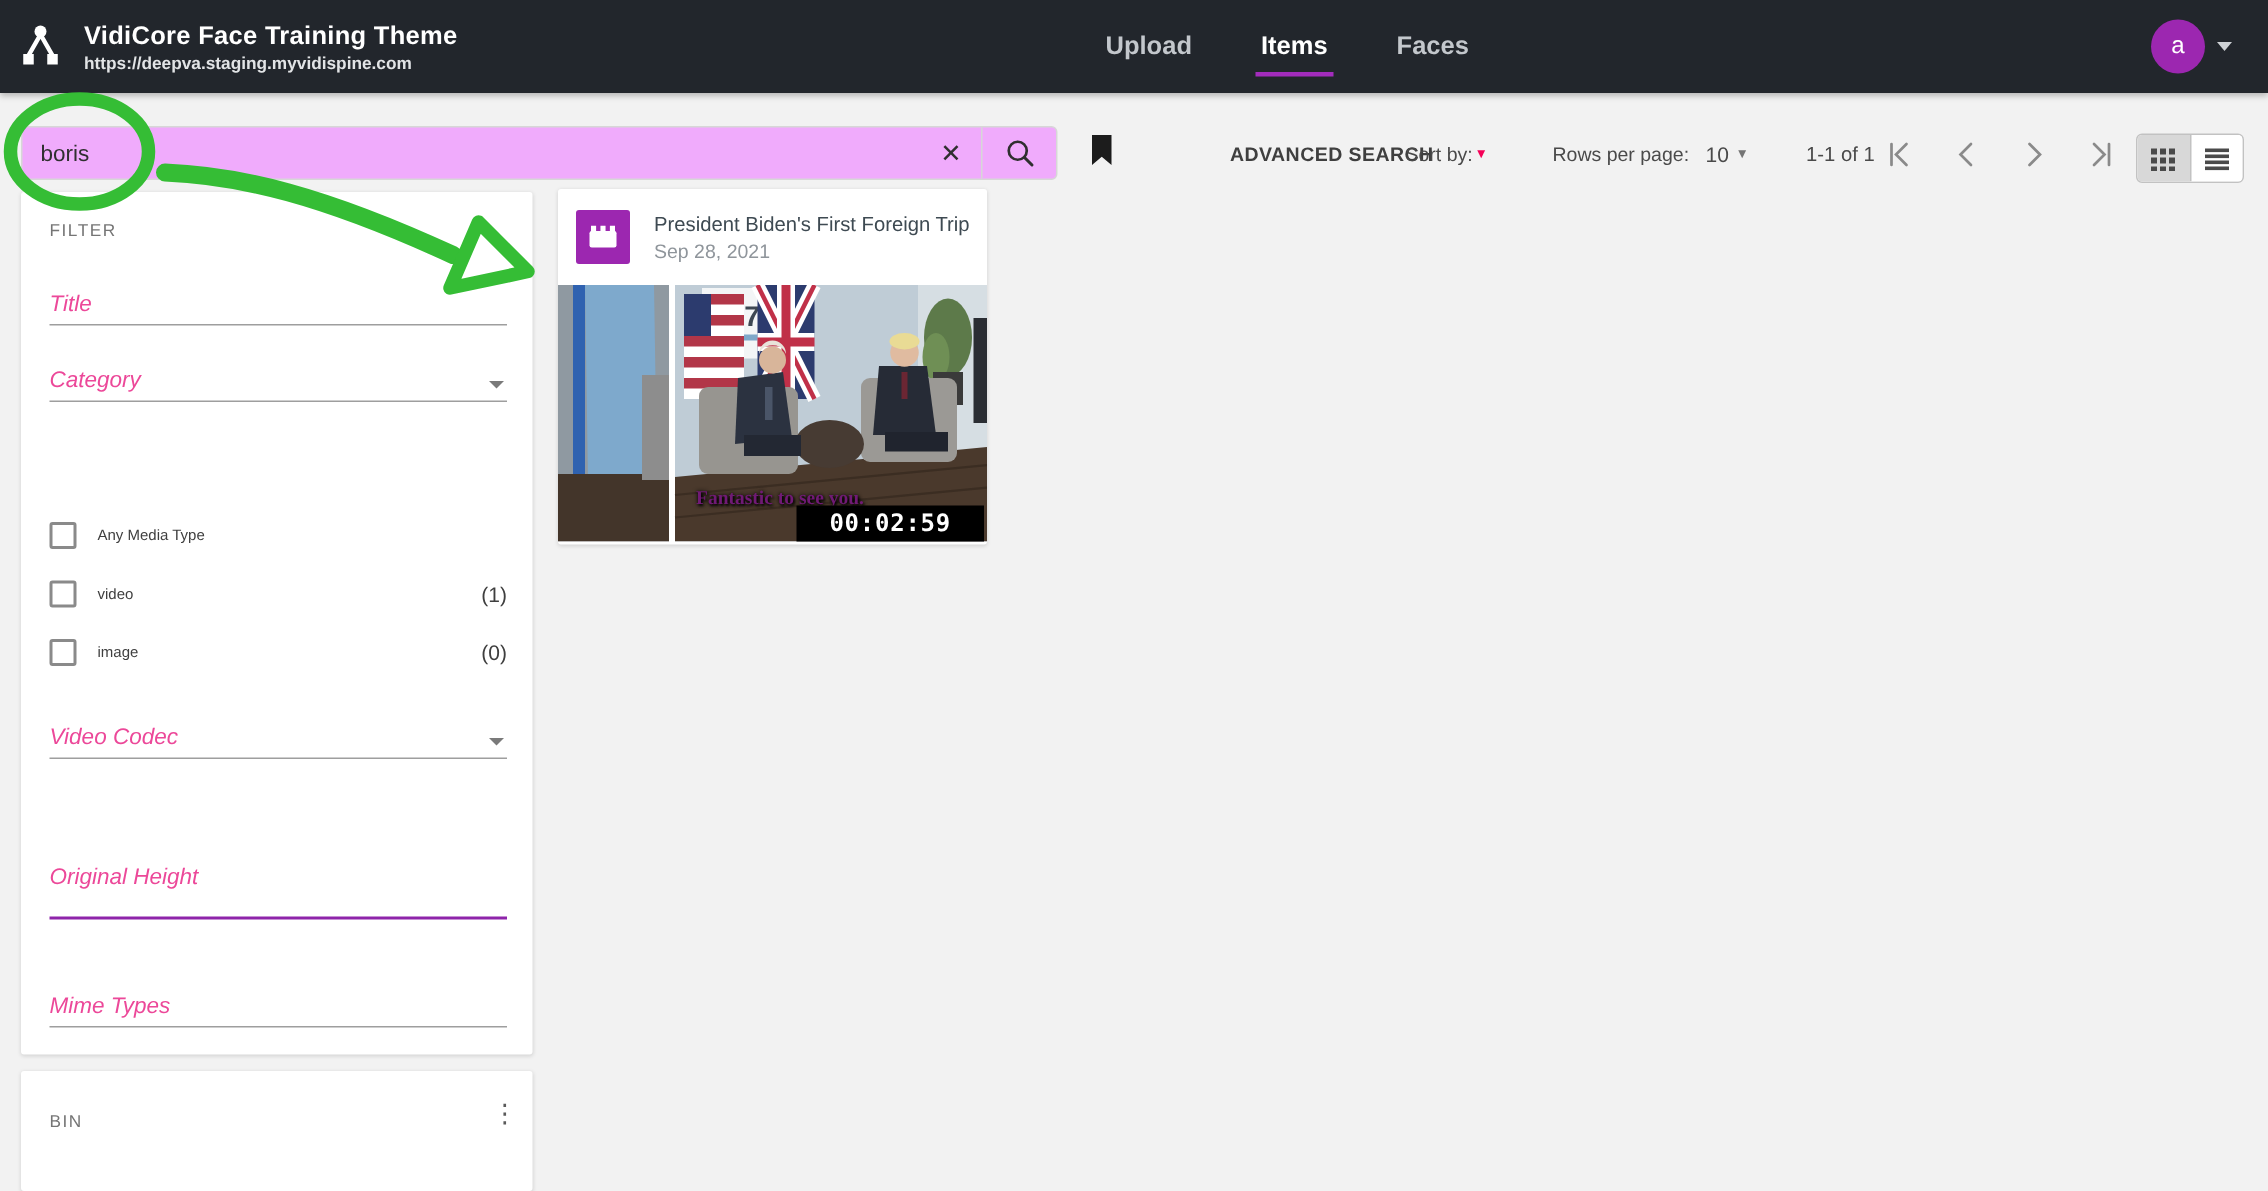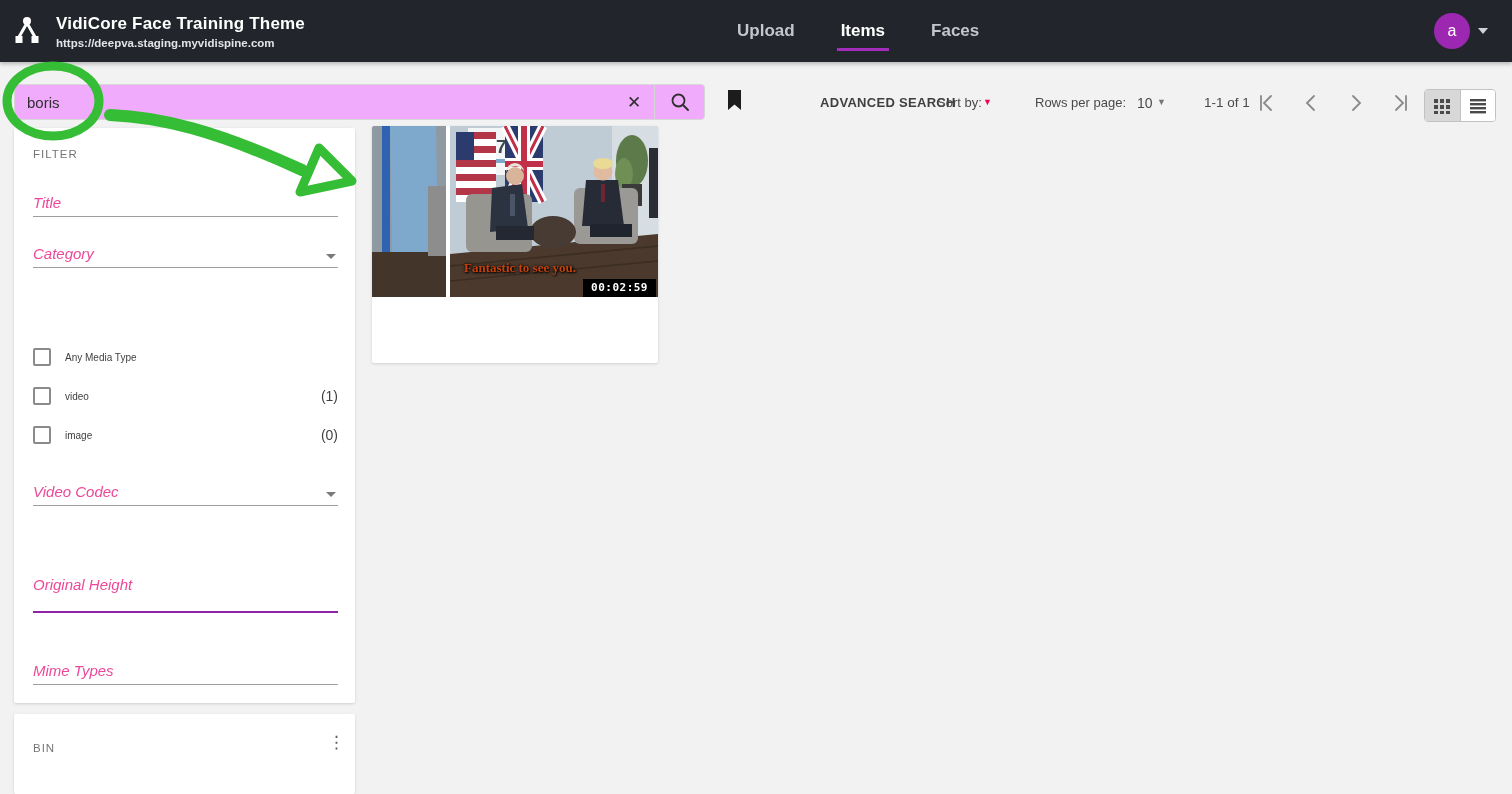--- a/index.html
+++ b/index.html
@@ -76,23 +76,23 @@
   .item-card { left:372px; top:126px; width:286px; height:237px; overflow:hidden; }
   .item-head { height:64px; display:flex; align-items:center; padding:0 12px; }
   .item-avatar { width:36px; height:36px; background:#9c27b0; border-radius:2px; display:flex;
                  align-items:center; justify-content:center; flex:0 0 auto; }
   .item-meta { margin-left:16px; min-width:0; }
   .item-title { font-size:13.5px; color:#3e4a52; white-space:nowrap; }
   .item-date { font-size:13px; color:#8f959b; margin-top:3px; }
   .thumb { position:relative; width:286px; height:171px; cursor:pointer; }
   .thumb svg { display:block; }
   .caption { position:absolute; left:92px; top:134px; font-family:"Liberation Serif", serif; font-weight:bold;
-             font-size:13px; color:#c2410c; text-shadow:0 0 3px #000, 1px 1px 2px #000; white-space:nowrap; }
-  .duration { position:absolute; right:2px; bottom:0; background:#000; color:#fff; font-size:11px; font-weight:bold;
-              font-family:"DejaVu Sans Mono", monospace; padding:2px 8px 3px; letter-spacing:.5px; }
+             font-size:13px; color:#701a75; text-shadow:0 0 3px #000, 1px 1px 2px #000; white-space:nowrap; }
+  .duration { position:absolute; right:2px; bottom:0; background:#000; color:#fff; font-size:16px; font-weight:bold;
+              font-family:"DejaVu Sans Mono", monospace; padding:2px 22px 3px; letter-spacing:.5px; }
 
   
   .annotation { position:absolute; inset:0; width:1512px; height:794px; pointer-events:none; z-index:60; }
 </style>
 </head>
 <body>
 
 <div class="header">
   <svg class="logo" viewBox="0 0 30 34">
     <circle cx="15" cy="7" r="4" fill="#fff"></circle>
@@ -233,20 +233,34 @@
     <span class="ph">Mime Types</span>
   </div>
 </div>
 
 <div class="card bin-card">
   <div class="section-label" style="top:28px">BIN</div>
   <button class="kebab">⋮</button>
 </div>
 
 <div class="card item-card">
+  <div class="item-head">
+    <div class="item-avatar">
+      <svg width="24" height="24" viewBox="0 0 24 24">
+        <rect x="3" y="8" width="18" height="11" rx="1.5" fill="#fff"></rect>
+        <rect x="4" y="4.5" width="3.4" height="5" fill="#fff"></rect>
+        <rect x="10.3" y="4.5" width="3.4" height="5" fill="#fff"></rect>
+        <rect x="16.6" y="4.5" width="3.4" height="5" fill="#fff"></rect>
+      </svg>
+    </div>
+    <div class="item-meta">
+      <div class="item-title">President Biden's First Foreign Trip</div>
+      <div class="item-date">Sep 28, 2021</div>
+    </div>
+  </div>
 
   <div class="thumb">
     <svg width="286" height="171" viewBox="0 0 286 171">
 
       <rect x="0" y="0" width="74" height="171" fill="#8f99a1"></rect>
       <rect x="10" y="0" width="8" height="130" fill="#2f62b0"></rect>
       <polygon points="18,0 64,0 66,127 20,130" fill="#7ea9cc"></polygon>
       <rect x="0" y="126" width="74" height="45" fill="#43352a"></rect>
       <rect x="56" y="60" width="18" height="70" fill="#8d8d8d"></rect>
 

